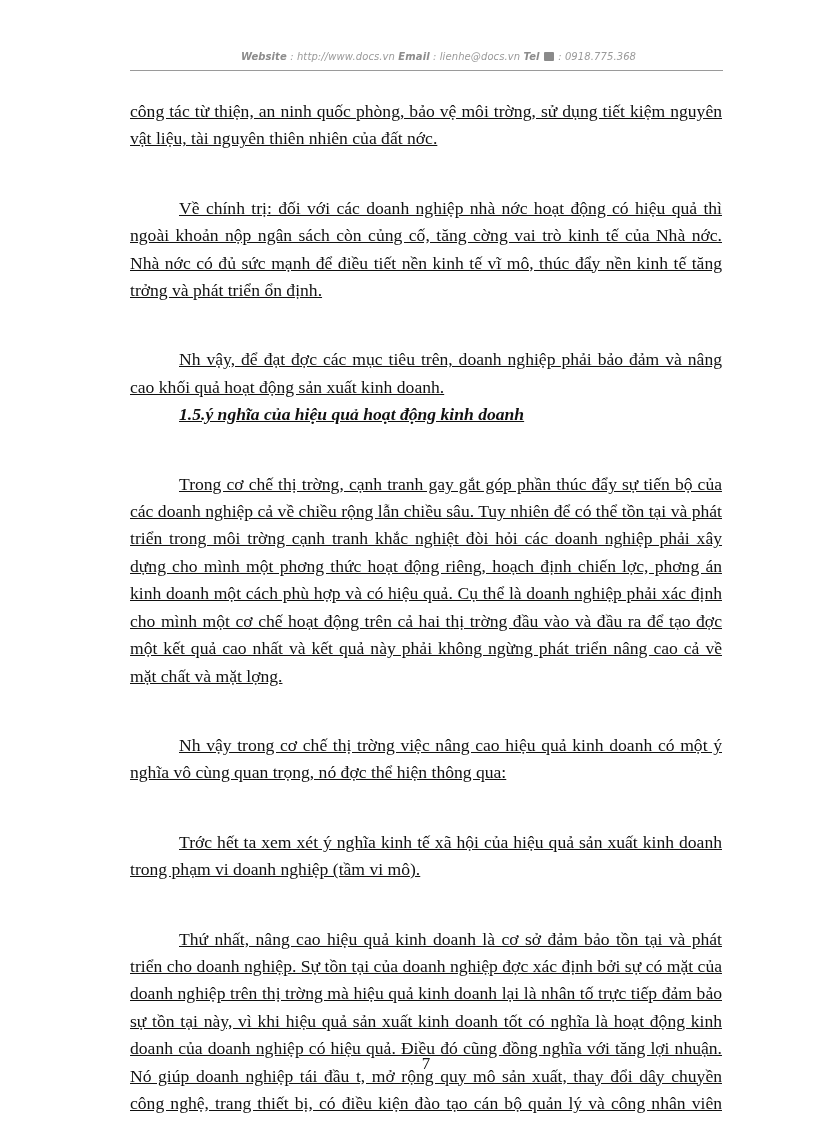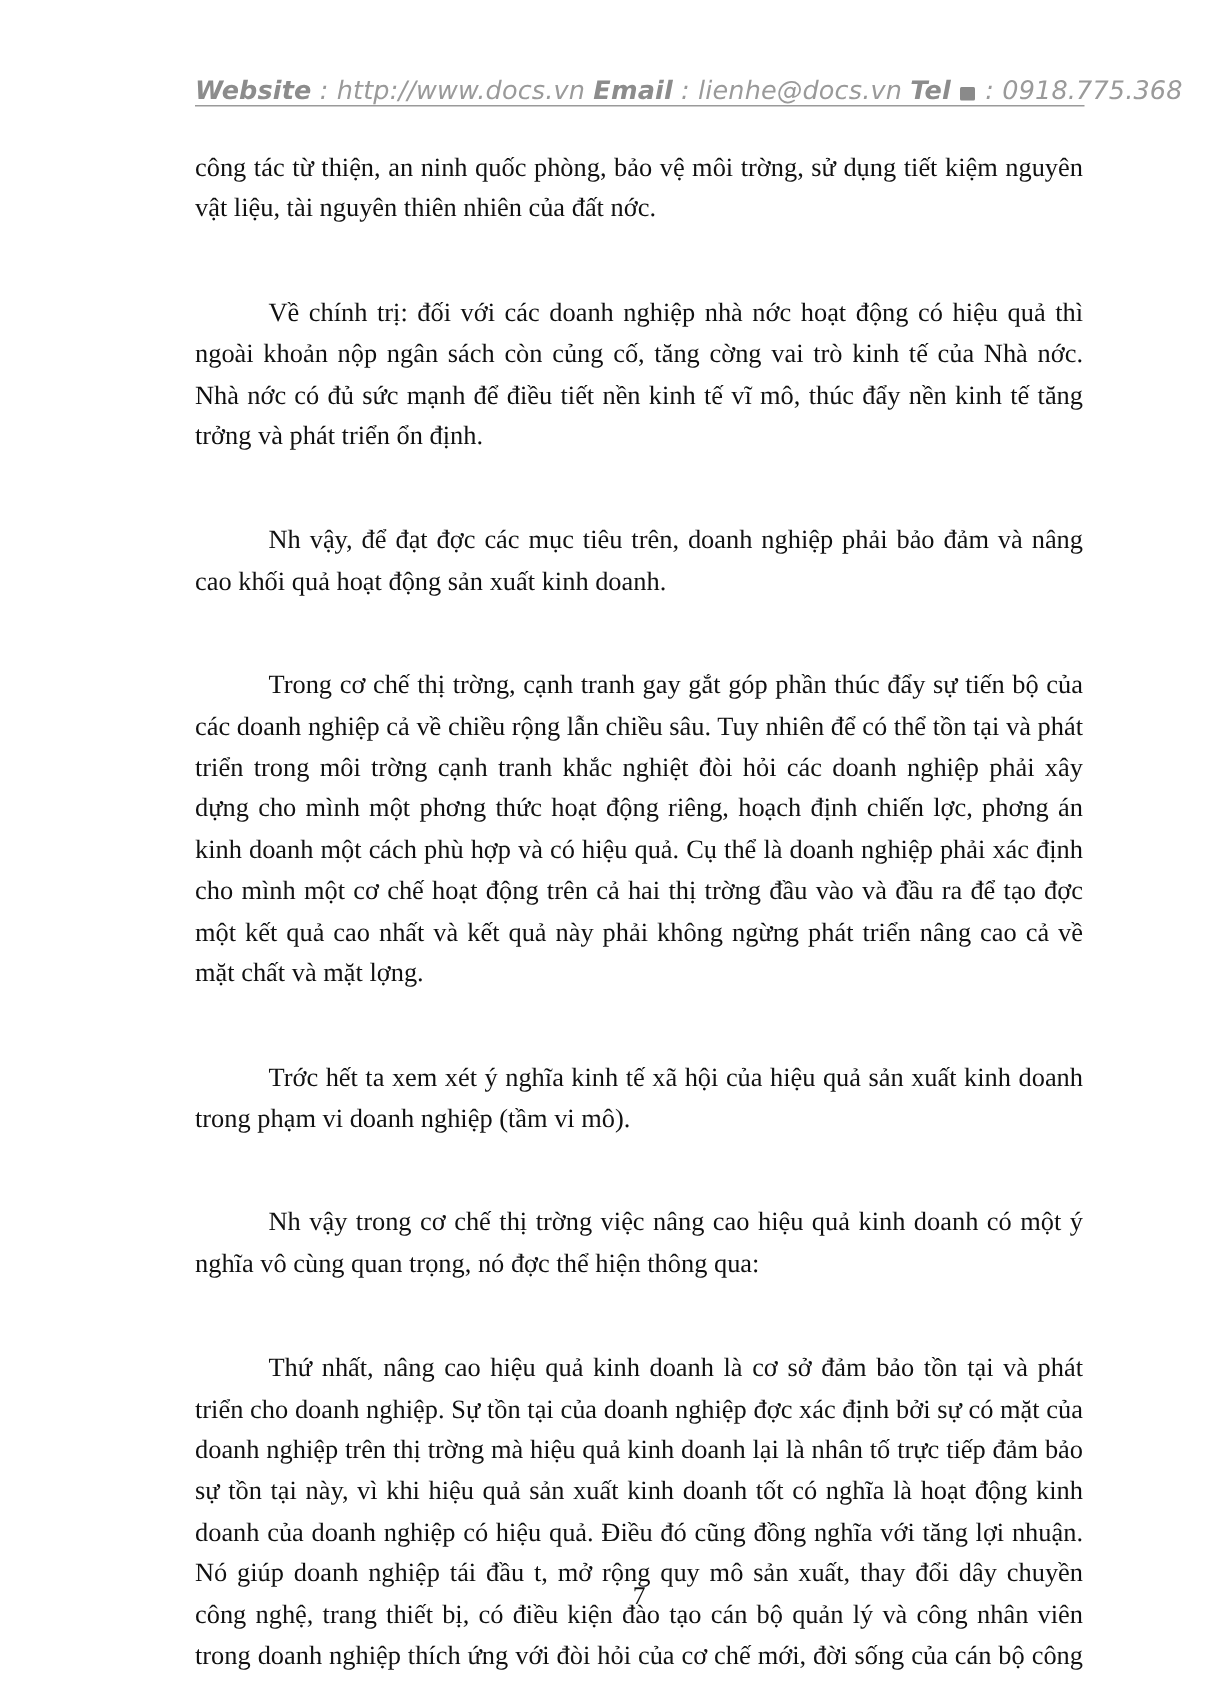--- a/index.html
+++ b/index.html
@@ -9,26 +9,26 @@
     }
     body {
       width: 816px;
       height: 1123px;
       position: relative;
       overflow: hidden;
     }
     .header {
       position: absolute;
       top: 51px;
-      left: 130px;
+      left: 142px;
       width: 593px;
       text-align: center;
       font-family: "DejaVu Sans", sans-serif;
       font-style: italic;
-      font-size: 17px;
+      font-size: 10px;
       color: #9a9a9a;
       letter-spacing: 0.1px;
       white-space: nowrap;
     }
     .header b {
       font-weight: bold;
       color: #8c8c8c;
     }
     .header .phone-icon {
       display: inline-block;
@@ -53,20 +53,21 @@
       left: 130px;
       width: 592px;
       font-family: "Liberation Serif", serif;
       font-size: 17.6px;
       line-height: 27.4px;
       color: #111111;
       text-align: justify;
     }
     .page-body p {
       margin: 0;
+      text-decoration: underline;
     }
     .page-body p.indent {
       text-indent: 49px;
       margin-top: 42px;
     }
     .page-body .heading {
       font-weight: bold;
       font-style: italic;
       text-indent: 49px;
     }
@@ -86,19 +87,20 @@
 
 <div class="header">
   <b>Website</b><span> : http://www.docs.vn </span><b>Email</b><span>  : lienhe@docs.vn </span><b>Tel</b> <span class="phone-icon"></span><span> : 0918.775.368</span>
 </div>
 <div class="header-rule"></div>
 
 <div class="page-body">
   <p>công tác từ thiện, an ninh quốc phòng, bảo vệ môi trờng,  sử dụng tiết kiệm nguyên vật liệu, tài nguyên thiên nhiên của đất nớc.</p>
   <p class="indent">Về chính trị: đối với các doanh nghiệp nhà nớc  hoạt động có hiệu quả thì ngoài khoản nộp ngân sách còn củng cố, tăng cờng  vai trò kinh tế của Nhà nớc.  Nhà nớc  có đủ sức mạnh để điều tiết nền kinh tế vĩ mô, thúc đẩy nền kinh tế tăng trởng  và phát triển ổn định.</p>
   <p class="indent">Nh  vậy, để đạt đợc  các mục tiêu trên, doanh nghiệp phải bảo đảm và nâng cao khối quả hoạt động sản xuất kinh doanh.</p>
+  <p class="heading">1.5.ý nghĩa của hiệu quả hoạt động kinh doanh</p>
   <p class="indent">Trong cơ chế thị trờng,  cạnh tranh gay gắt góp phần thúc đẩy sự tiến bộ của các doanh nghiệp cả về chiều rộng lẫn chiều sâu. Tuy nhiên để có thể tồn tại và phát triển trong môi trờng  cạnh tranh khắc nghiệt đòi hỏi các doanh nghiệp phải xây dựng cho mình một phơng  thức hoạt động riêng, hoạch định chiến lợc,  phơng  án kinh doanh một cách phù hợp và có hiệu quả. Cụ thể là doanh nghiệp phải xác định cho mình một cơ chế hoạt động trên cả hai thị trờng  đầu vào và đầu ra để tạo đợc  một kết quả cao nhất và kết quả này phải không ngừng phát triển nâng cao cả về mặt chất và mặt lợng.</p>
+  <p class="indent">Nh  vậy trong cơ chế thị trờng  việc nâng cao hiệu quả kinh doanh có một ý nghĩa vô cùng quan trọng, nó đợc  thể hiện thông qua:</p>
   <p class="indent">Trớc  hết ta xem xét ý nghĩa kinh tế xã hội của hiệu quả sản xuất kinh doanh trong phạm vi doanh nghiệp (tầm vi mô).</p>
-  <p class="indent">Nh  vậy trong cơ chế thị trờng  việc nâng cao hiệu quả kinh doanh có một ý nghĩa vô cùng quan trọng, nó đợc  thể hiện thông qua:</p>
   <p class="indent">Thứ nhất, nâng cao hiệu quả kinh doanh là cơ sở đảm bảo tồn tại và phát triển cho doanh nghiệp. Sự tồn tại của doanh nghiệp đợc  xác định bởi sự có mặt của doanh nghiệp trên thị trờng  mà hiệu quả kinh doanh lại là nhân tố trực tiếp đảm bảo sự tồn tại này, vì khi hiệu quả sản xuất kinh doanh tốt có nghĩa là hoạt động kinh doanh của doanh nghiệp có hiệu quả. Điều đó cũng đồng nghĩa với tăng lợi nhuận. Nó giúp doanh nghiệp tái đầu t,  mở rộng quy mô sản xuất, thay đổi dây chuyền công nghệ, trang thiết bị, có điều kiện đào tạo cán bộ quản lý và công nhân viên trong doanh nghiệp thích ứng với đòi hỏi của cơ chế mới, đời sống của cán bộ công nhân viên đợc  nâng cao. Hơn nữa nó giải quyết đợc  một khối lợng  công ăn việc làm cho chính lao động trong doanh nghiệp và cho xã hội.</p>
 </div>
 
 <div class="page-number">7</div>
 
 </body></html>

